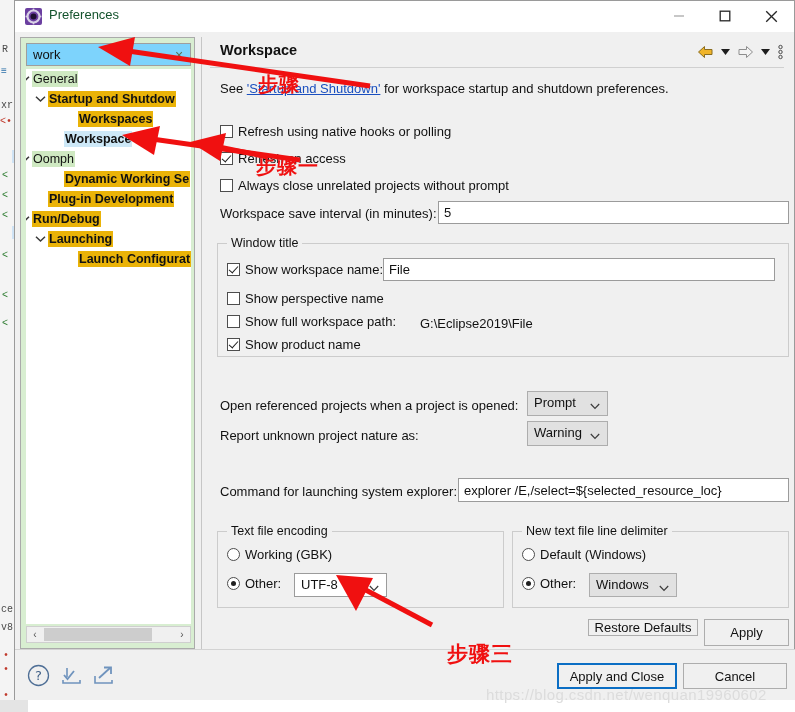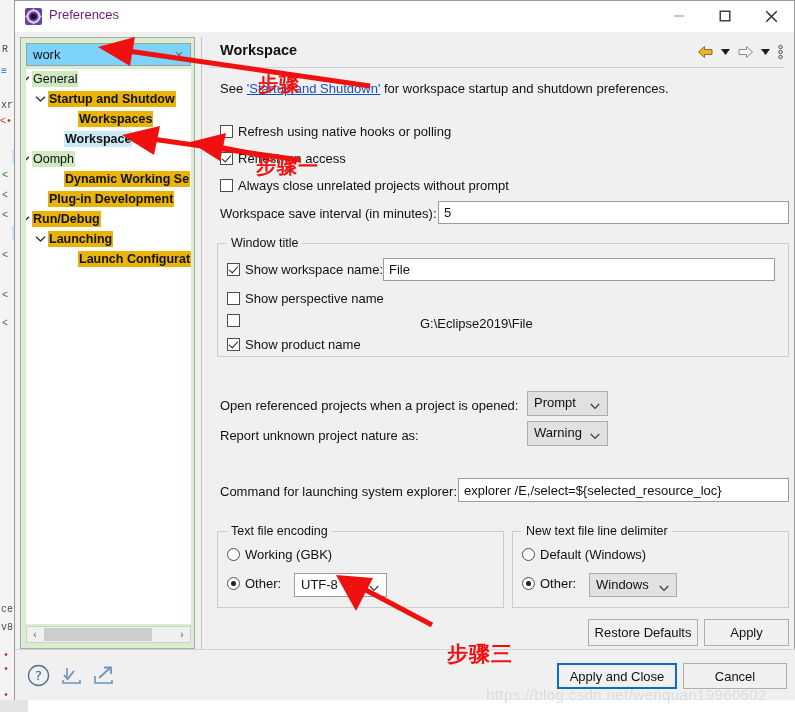--- a/index.html
+++ b/index.html
@@ -21,21 +21,21 @@
     font-family: "Liberation Mono", monospace; white-space: nowrap; }
   .bg-mark { position: absolute; font-size: 10px; white-space: nowrap;
     font-family: "Liberation Mono", monospace; }
   .bg-sel { position: absolute; left: 12px; width: 16px; height: 13px; background: #cfe3f5; }
 
   
   .dialog { position: absolute; left: 14px; top: 0; width: 781px; height: 700px;
     background: #f0f0f0; border: 1px solid #9a9a9a; }
   .titlebar { position: relative; height: 31px; background: #ffffff; }
   .title-icon { position: absolute; left: 10px; top: 7px; width: 17px; height: 17px; }
-  .title-text { position: absolute; left: 34px; top: 6px; font-size: 13px; color: #701a75; }
+  .title-text { position: absolute; left: 34px; top: 6px; font-size: 13px; color: #14532d; }
   .winbtn { position: absolute; top: 0; width: 46px; height: 30px;
     display: flex; align-items: center; justify-content: center; cursor: default; }
   .winbtn.min { right: 92px; }
   .winbtn.max { right: 46px; }
   .winbtn.close { right: 0; }
   .winbtn svg { display: block; }
 
   
   .dlg-body { position: absolute; left: 0; top: 31px; width: 781px; height: 617px; }
 
@@ -340,20 +340,21 @@
             </div>
             <input class="tfield" style="left: 165px; top: 14px; width: 392px; height: 23px;" value="File">
 
             <div class="cbrow" style="left:9px; top:47px;">
               <span class="cbox"></span>
               <span class="lbl" style="position:static;">Show perspective name</span>
             </div>
 
             <div class="cbrow" style="left:9px; top:70px;">
               <span class="cbox"></span>
+              <span class="lbl" style="position:static;">Show full workspace path:</span>
             </div>
             <div class="lbl" style="left:202px; top:72px;">G:\Eclipse2019\File</div>
 
             <div class="cbrow" style="left:9px; top:93px;">
               <span class="cbox checked"></span>
               <span class="lbl" style="position:static;">Show product name</span>
             </div>
           </div>
 
           <div class="lbl" style="left:18px; top:327px;">Open referenced projects when a project is opened:</div>
@@ -412,21 +413,21 @@
             <div class="combo" style="left:76px; top:41px; width:88px; height:24px;padding-left:26px;">
               <span class="ctext">Windows</span>
               <span class="carr">
                 <svg width="10" height="7" viewBox="0 0 10 7">
                     <path d="M0.8 1 L5 5.4 L9.2 1" fill="none" stroke="#3c3c3c" stroke-width="1.2"></path>
                   </svg>
               </span>
             </div>
           </div>
 
-          <div class="btn" style="left:386px; top:548px; width:110px; height:27px;">Restore Defaults</div>
+          <div class="btn" style="left:386px; top:548px; width:110px; height:17px;">Restore Defaults</div>
           <div class="btn" style="left:502px; top:548px; width:85px; height:27px;">Apply</div>
 
           <div class="footsep"></div>
         </div>
       </div>
     </div>
 
     <div class="bottombar">
       <div class="hbtn" style="left:10px;">
         <svg width="23" height="23" viewBox="0 0 23 23">

